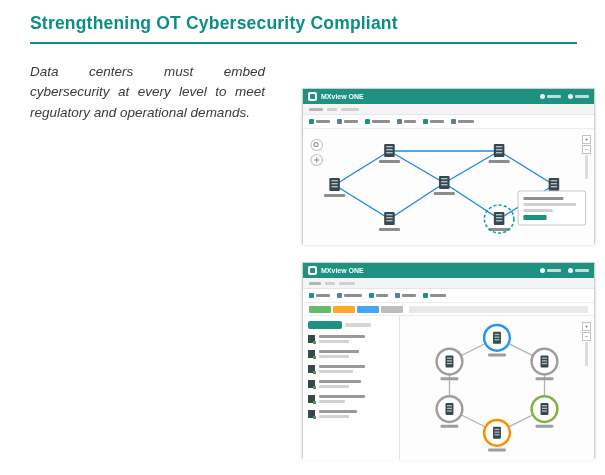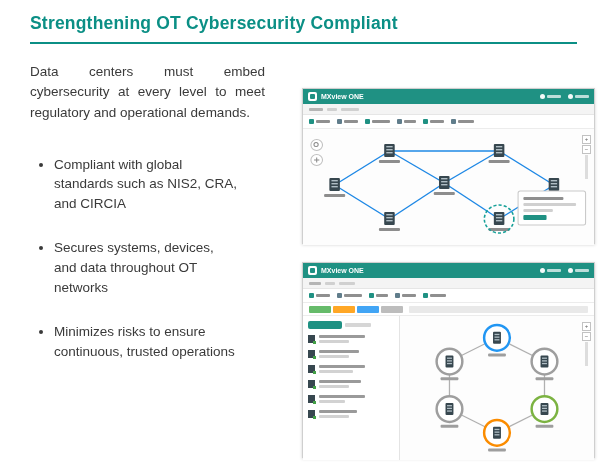--- a/index.html
+++ b/index.html
@@ -6,21 +6,21 @@
   .slide{position:relative;width:605px;height:475px;background:#fff;overflow:hidden;
          font-family:"Liberation Sans",sans-serif;color:#3d3d3d;}
 
   
   .page-title{position:absolute;left:30px;top:13px;font-size:17.5px;font-weight:bold;
               color:#0b8f85;letter-spacing:.2px;}
   .title-rule{position:absolute;left:30px;right:28px;top:42px;height:2px;background:#0b8f85;}
 
   
   .left-col{position:absolute;left:30px;top:62px;width:255px;}
-  .intro{width:235px;margin:0;font-size:13.5px;line-height:1.5;text-align:justify;color:#3a3a3a;}
+  .intro{width:235px;margin:0;font-size:13.5px;line-height:1.5;text-align:justify;color:#3a3a3a;font-style:italic;}
   .bullets{margin:32px 0 0 4px;padding-left:20px;width:185px;}
   .bullets li{margin-bottom:25px;font-size:13.5px;line-height:1.45;color:#3a3a3a;}
 
   
   .right-col{position:absolute;left:302px;top:88px;width:293px;}
   .shot{border:1px solid #cfcfcf;box-shadow:0 1px 3px rgba(0,0,0,.18);background:#fff;
         box-sizing:border-box;}
   .shot-top{height:156px;margin-bottom:18px;}
   .shot-bottom{height:196px;}
 
@@ -78,25 +78,20 @@
 </head>
 <body>
 
 <div class="slide">
 
   <div class="page-title">Strengthening OT Cybersecurity Compliant</div>
   <div class="title-rule"></div>
 
   <div class="left-col">
     <p class="intro">Data centers must embed cybersecurity at every level to meet regulatory and operational demands.</p>
-    <ul class="bullets">
-      <li><span>Compliant with global standards such as NIS2, CRA, and CIRCIA</span></li>
-      <li><span>Secures systems, devices, and data throughout OT networks</span></li>
-      <li><span>Minimizes risks to ensure continuous, trusted operations</span></li>
-    </ul>
   </div>
 
   <div class="right-col">
 
     <div class="shot shot-top">
       <div class="app-header">
         <span class="logo"></span>
         <span class="app-title">MXview ONE</span>
         <span class="header-right">
           <span class="hgroup">

